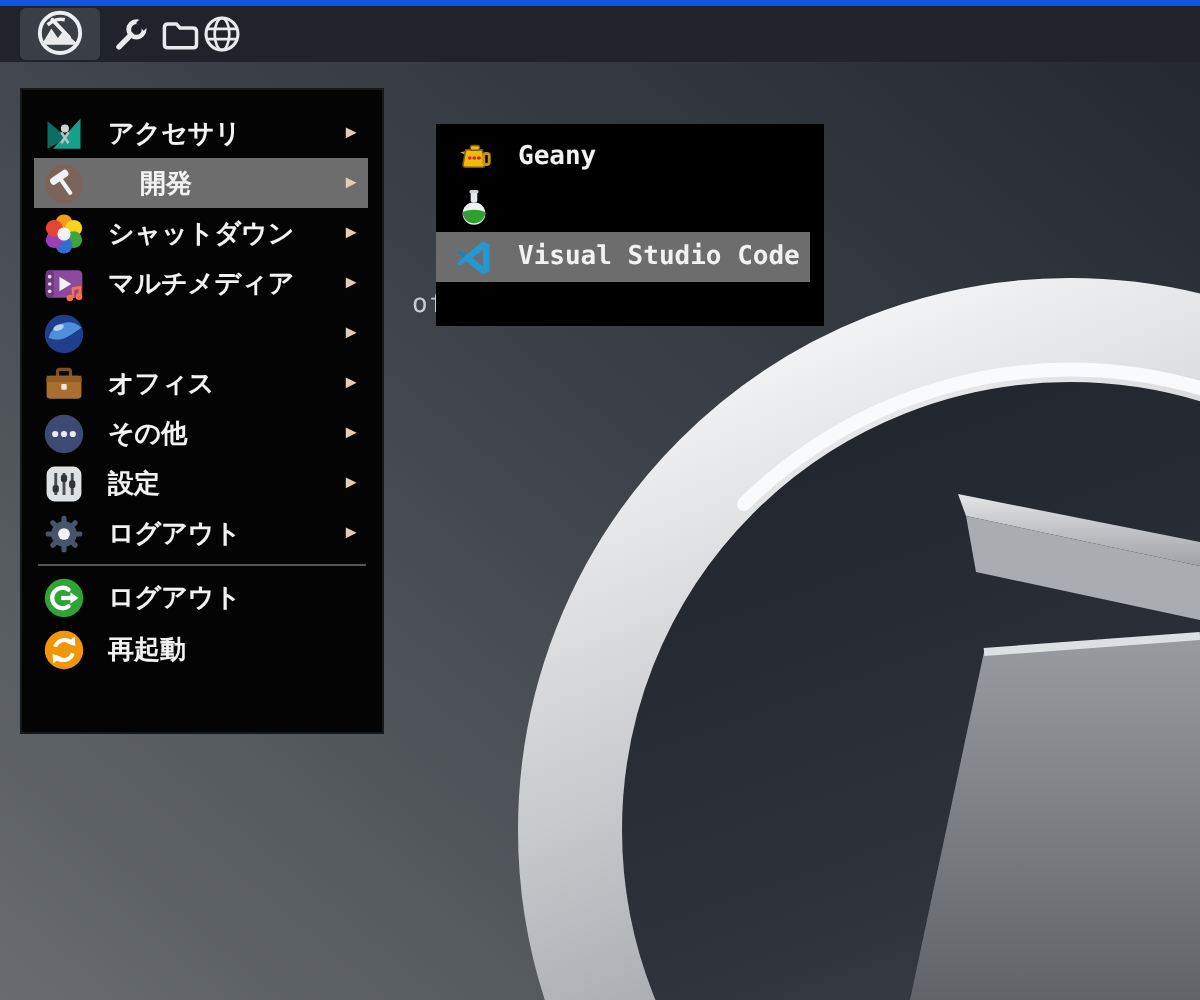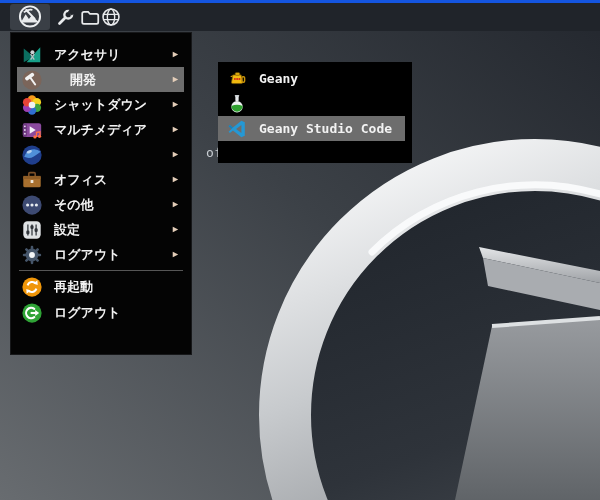--- a/index.html
+++ b/index.html
@@ -11,21 +11,21 @@
            color:#c9ced3;letter-spacing:.5px;}
   
   .topbar{position:absolute;left:0;top:0;width:600px;height:31px;
           background:#20242a;z-index:10;}
   .accent{position:absolute;left:0;top:0;width:600px;height:3px;background:#1455e0;}
   .tb-btn{position:absolute;top:4px;height:26px;border:none;background:transparent;
           padding:0;display:flex;align-items:center;justify-content:center;cursor:pointer;}
   .tb-btn svg{display:block;}
   .tb-btn.active{background:#3a3f46;border-radius:3px;}
   
-  .menu-panel{position:absolute;left:10px;top:32px;width:182px;height:323px;
+  .menu-panel{position:absolute;left:10px;top:44px;width:182px;height:323px;
               background:#040404;border:1px solid #17181a;box-sizing:border-box;
               z-index:20;padding-top:9px;}
   .mrow{height:25px;margin:0 7px 0 6px;display:flex;align-items:center;
         padding:0 4px;cursor:pointer;}
   .mrow.action{height:26px;}
   .mrow.highlight{background:#6d6d6d;gap:16px;}
   .micon{width:24px;height:24px;flex:0 0 24px;display:flex;align-items:center;}
   .micon svg{display:block;}
   .mlabel{margin-left:9px;color:#f2f2f2;font-size:13px;font-weight:bold;
           white-space:nowrap;}
@@ -250,40 +250,40 @@
       </span>
       <span class="mlabel">ログアウト</span>
       <span class="marrow">►</span>
     </div>
 
     <div class="msep"></div>
 
     <div class="mrow action">
       <span class="micon">
         <svg width="22" height="22" viewBox="0 0 24 24">
+          <circle cx="12" cy="12" r="10.5" fill="#2fa336"></circle>
+          <path d="M14.5 7.5 A5.6 5.6 0 1 0 14.5 16.5" fill="none" stroke="#fff" stroke-width="2.3" stroke-linecap="round"></path>
+          <path d="M10.5 12 H16.5" stroke="#fff" stroke-width="2.3"></path>
+          <path d="M15.5 8.8 L19.8 12 L15.5 15.2 Z" fill="#fff"></path>
+        </svg>
+      </span>
+      <span class="mlabel">ログアウト</span>
+    </div>
+
+    <div class="mrow action">
+      <span class="micon">
+        <svg width="22" height="22" viewBox="0 0 24 24">
           <circle cx="12" cy="12" r="10.5" fill="#f09609"></circle>
           <path d="M7.2 10.2 A5.4 5.4 0 0 1 16.4 8.4" fill="none" stroke="#fff" stroke-width="2.2"></path>
           <path d="M17.9 4.6 L18.2 9.8 L13.4 8.2 Z" fill="#fff"></path>
           <path d="M16.8 13.8 A5.4 5.4 0 0 1 7.6 15.6" fill="none" stroke="#fff" stroke-width="2.2"></path>
           <path d="M6.1 19.4 L5.8 14.2 L10.6 15.8 Z" fill="#fff"></path>
         </svg>
       </span>
       <span class="mlabel">再起動</span>
-    </div>
-
-    <div class="mrow action">
-      <span class="micon">
-        <svg width="22" height="22" viewBox="0 0 24 24">
-          <circle cx="12" cy="12" r="10.5" fill="#2fa336"></circle>
-          <path d="M14.5 7.5 A5.6 5.6 0 1 0 14.5 16.5" fill="none" stroke="#fff" stroke-width="2.3" stroke-linecap="round"></path>
-          <path d="M10.5 12 H16.5" stroke="#fff" stroke-width="2.3"></path>
-          <path d="M15.5 8.8 L19.8 12 L15.5 15.2 Z" fill="#fff"></path>
-        </svg>
-      </span>
-      <span class="mlabel">ログアウト</span>
     </div>
 
   </div>
 
   <div class="submenu-panel">
 
     <div class="srow">
       <span class="sicon">
         <svg width="22" height="22" viewBox="0 0 24 24">
           <path d="M4.5 9 L8 10.5 V8 Z" fill="#e8a80a"></path>
@@ -311,17 +311,17 @@
     </div>
 
     <div class="srow highlight">
       <span class="sicon">
         <svg width="22" height="22" viewBox="0 0 24 24">
           <path fill-rule="evenodd" fill="#2598d4" d="M16.8 3 L20.5 4.6 V19.4 L16.8 21 L7.6 13.7 L4.3 16.3 L2.8 15.1 L6 12 L2.8 8.9 L4.3 7.7 L7.6 10.3 Z
                    M16.8 7.6 L11 12 L16.8 16.4 Z"></path>
           <path d="M2.8 8.9 L4.3 7.7 L7.6 10.3 L6 12 Z" fill="#1c7fb8"></path>
         </svg>
       </span>
-      <span class="slabel">Geany Studio Code</span>
+      <span class="slabel">Visual Studio Code</span>
     </div>
   </div>
 
 </div>
 
 </body></html>

